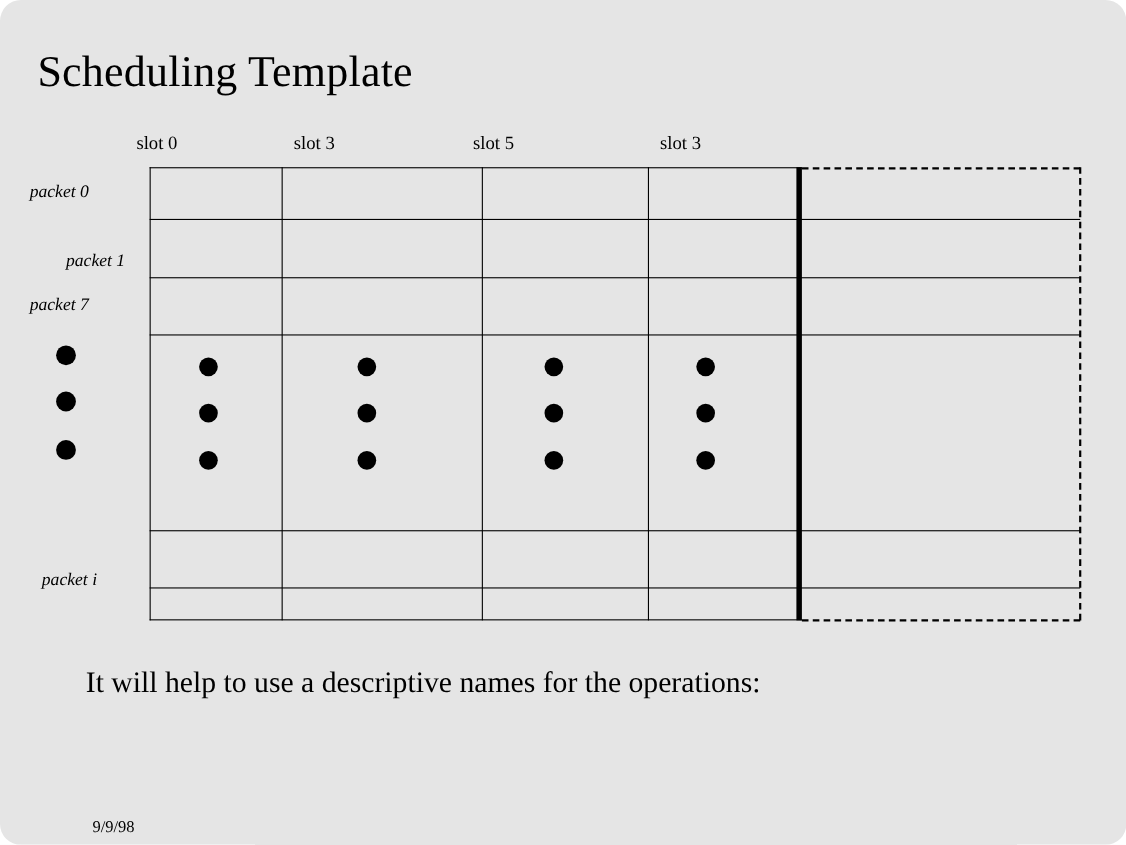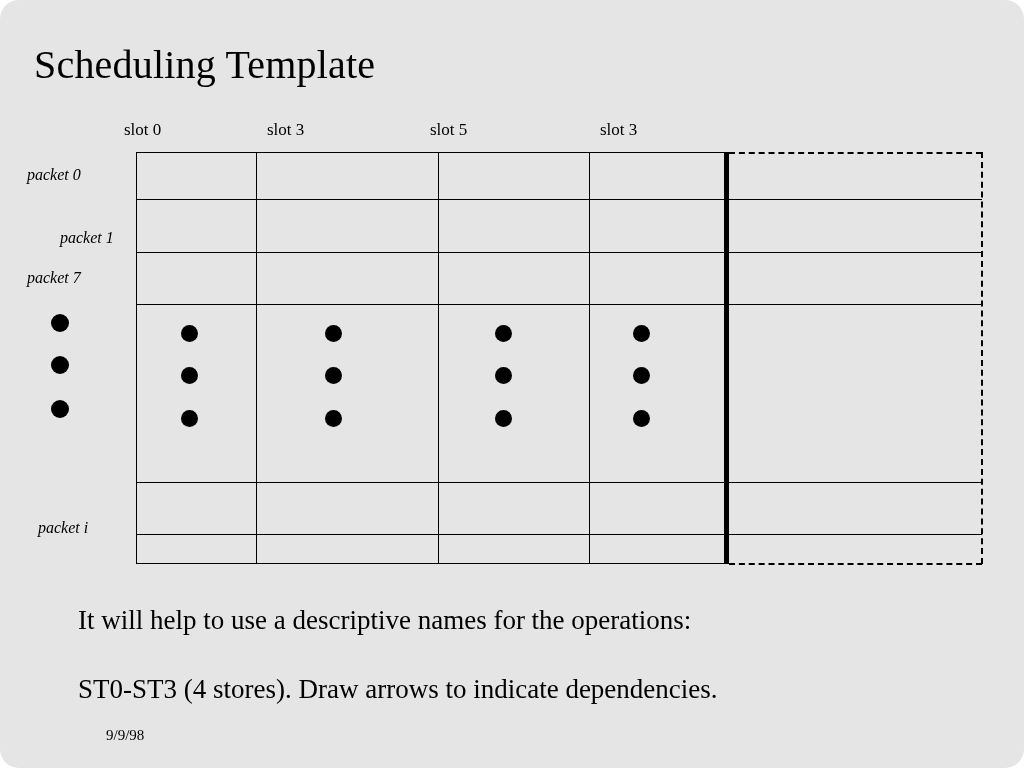--- a/index.html
+++ b/index.html
@@ -115,25 +115,24 @@
     line-height: 33px;
     white-space: nowrap;
   }
   #body-line-1 { top: 585px; margin-top: 19px; }
   #body-line-2 { top: 637px; }
   #body-line-3 { top: 673px; }
 
   #date-stamp {
     position: absolute;
     left: 84px;
-    top: 726px;
+    top: 743px;
     font-size: 15px;
     line-height: 18px;
     white-space: nowrap;
-    margin-left: 22px;
   }
 </style>
 </head>
 <body>
 
 <div id="slide">
 
   <div id="slide-title">Scheduling Template</div>
 
   <div class="col-header" style="left:124px; width:100px;">slot 0</div>
@@ -183,17 +182,16 @@
     <div class="dot" style="left:359px; top:215px;"></div>
     <div class="dot" style="left:359px; top:258px;"></div>
 
     <div class="dot" style="left:497px; top:173px;"></div>
     <div class="dot" style="left:497px; top:215px;"></div>
     <div class="dot" style="left:497px; top:258px;"></div>
 
   </div>
 
   <div class="body-line" id="body-line-1">It will help to use a descriptive names for the operations:</div>
-  <div class="body-line" id="body-line-3">ST0-ST3 (4 stores).  Draw arrows to indicate dependencies.</div>
 
   <div id="date-stamp">9/9/98</div>
 
 </div>
 
 </body></html>

